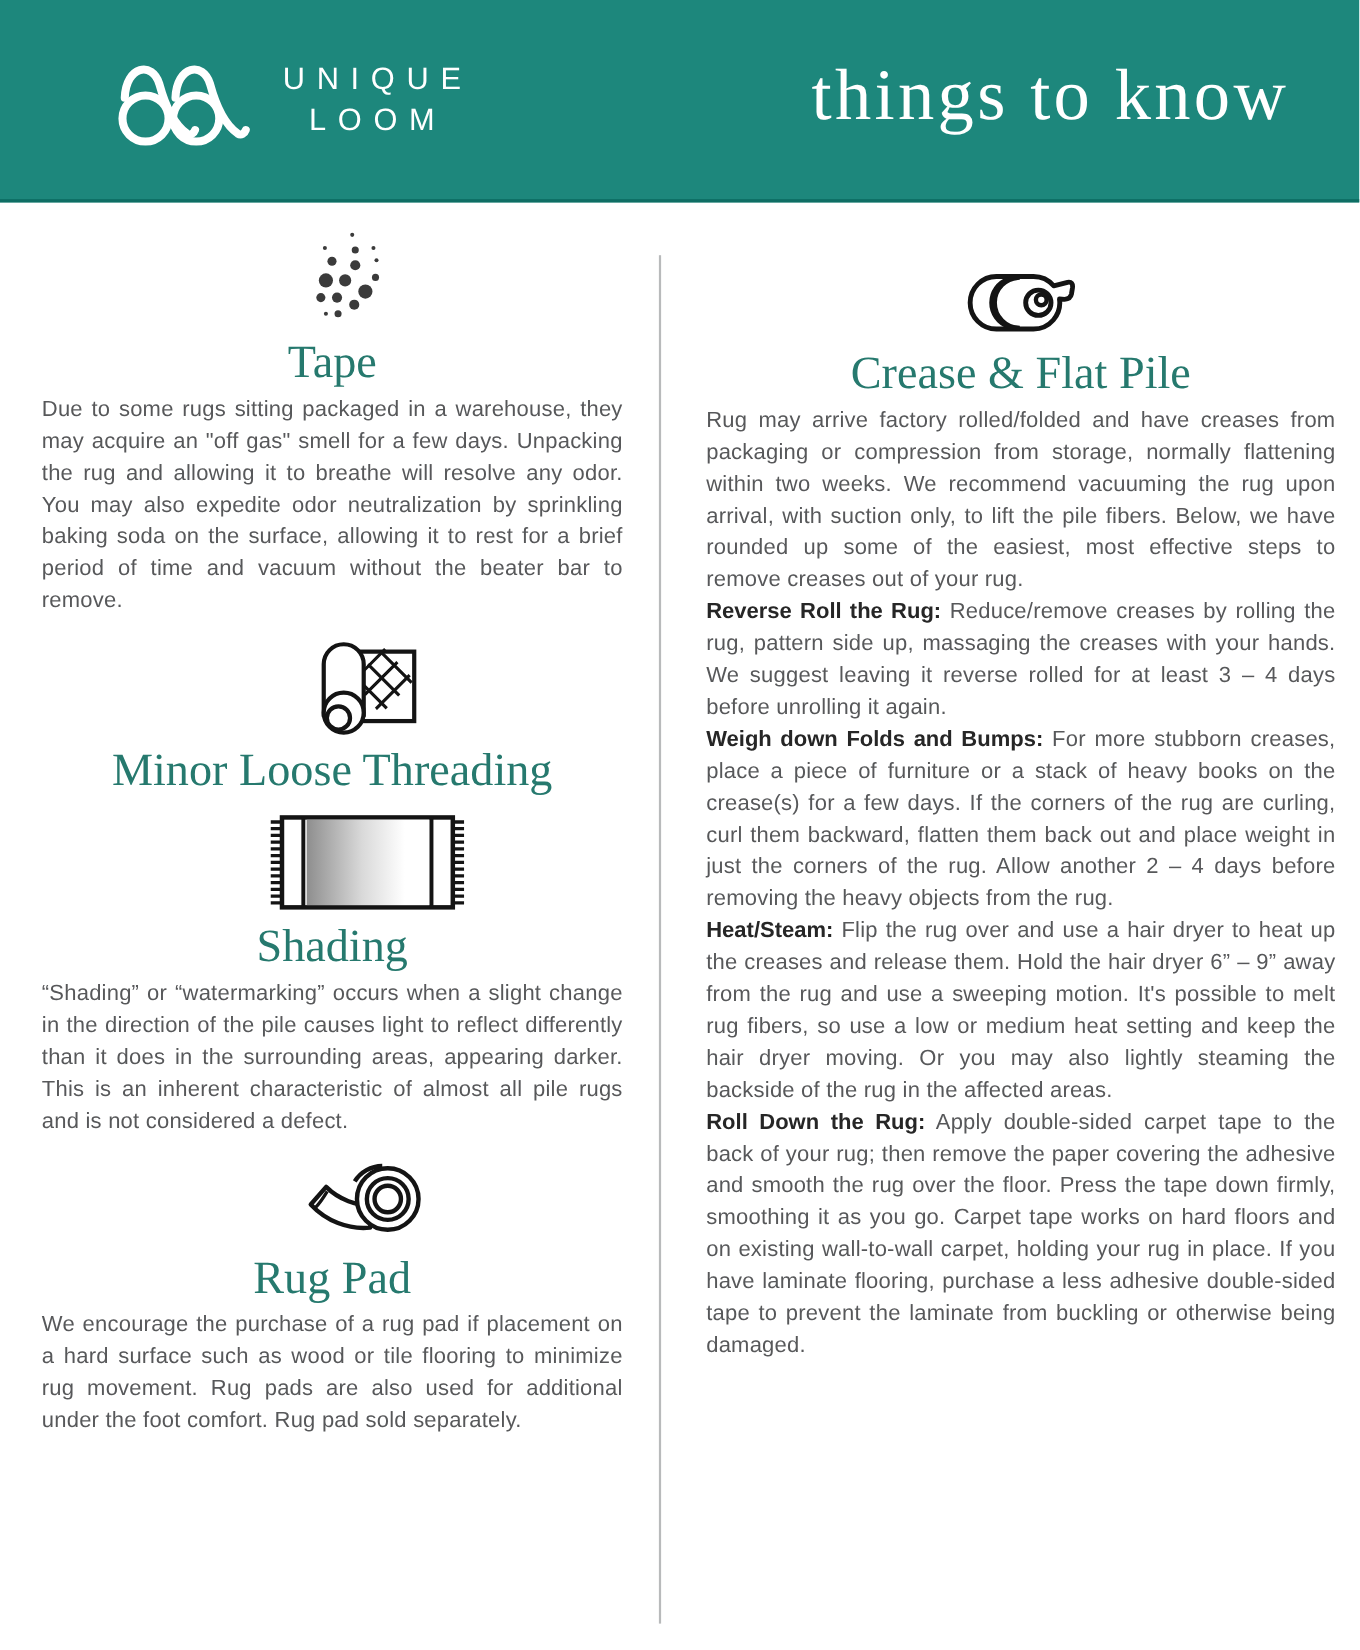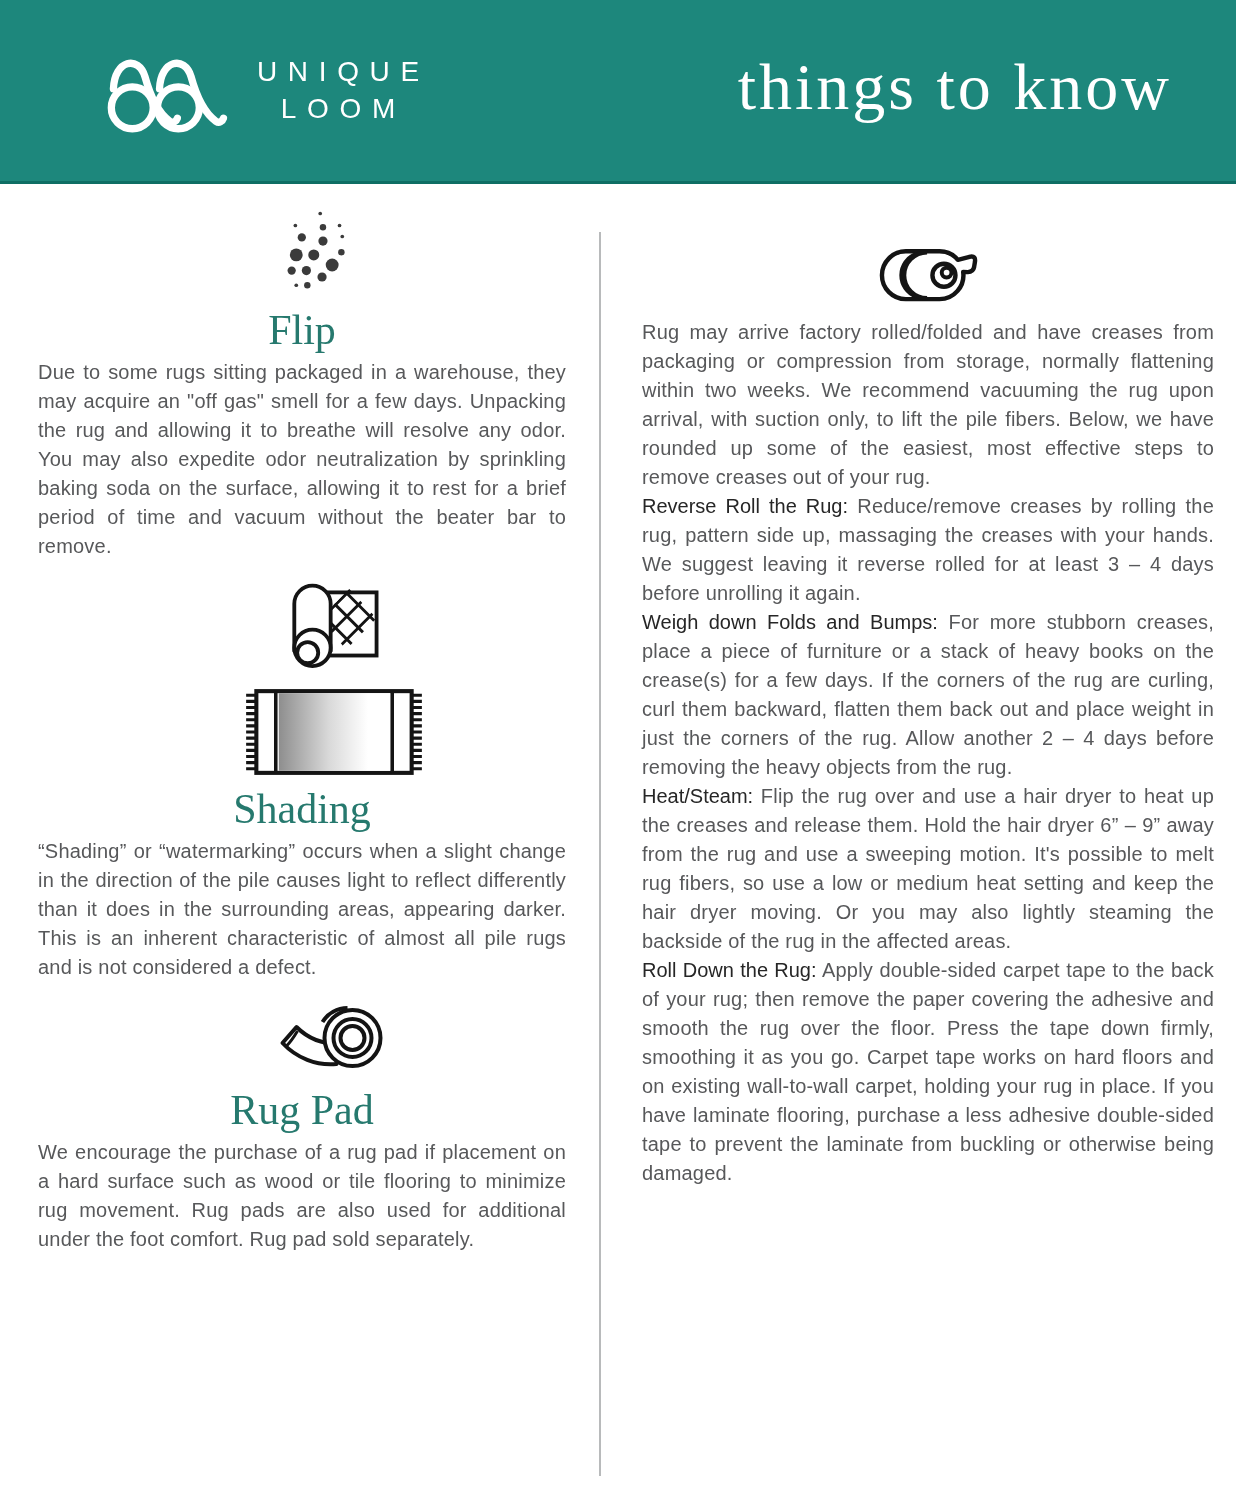--- a/index.html
+++ b/index.html
@@ -74,21 +74,21 @@
     text-align:justify;
     text-justify:inter-word;
   }
   .section{margin-bottom:6px;}
   .mt-odor{margin-top:0px;margin-bottom:6px;}
   .mt-roll{margin-top:14px;margin-bottom:4px;}
   .mt-tape{margin-top:16px;margin-bottom:6px;}
   .mt-rug{margin-top:14px;margin-bottom:4px;}
   .mt-crease{margin-top:38px;margin-bottom:10px;}
   .tip{margin-top:32px;}
-  .tip-label{font-weight:400;color:#262626;letter-spacing:0;}
+  .tip-label{font-weight:700;color:#262626;letter-spacing:0;}
   svg{display:block;}
 </style>
 </head>
 <body>
 
 <div class="page">
 
   <div class="header">
     <span class="logo">
       <svg width="146" height="88" viewBox="0 0 124 84">
@@ -128,21 +128,21 @@
                 <circle cx="73" cy="48" r="3.5"></circle>
               <circle cx="19" cy="68" r="4.5"></circle>
                 <circle cx="35" cy="68" r="5"></circle>
               <circle cx="63" cy="62" r="7"></circle>
                 <circle cx="52" cy="75" r="5"></circle>
               <circle cx="24" cy="84" r="2"></circle>
                 <circle cx="36" cy="84" r="3.5"></circle>
             </g>
           </svg>
         </div>
-        <h2>Flip</h2>
+        <h2>Tape</h2>
         <p class="body">Due to some rugs sitting packaged in a warehouse, they may acquire an "off gas" smell for a few days. Unpacking the rug and allowing it to breathe will resolve any odor. You may also expedite odor neutralization by sprinkling baking soda on the surface, allowing it to rest for a brief period of time and vacuum without the beater bar to remove.</p>
       </div>
 
       <div class="section">
         <div class="icon-wrap mt-roll">
           <svg width="110" height="96" viewBox="0 0 115 100">
             <defs>
               <clipPath id="hatchclip">
                   <polygon points="73,14 102,45 70,78 44,45"></polygon>
                 </clipPath>
@@ -150,20 +150,21 @@
             <rect x="36" y="18" width="66" height="66" fill="#ffffff" stroke="#141414" stroke-width="4"></rect>
             <g clip-path="url(#hatchclip)" stroke="#141414" stroke-width="3" fill="none">
               <path d="M20,70 L90,0 M32,82 L102,12 M44,94 L114,24 M8,58 L78,-12 M56,106 L126,36"></path>
               <path d="M24,20 L94,90 M36,8 L106,78 M12,32 L82,102 M48,-4 L118,66 M0,44 L70,114"></path>
             </g>
             <path d="M16,80 L16,30 A19,19 0 0 1 54,30 L54,80" fill="#ffffff" stroke="#141414" stroke-width="4"></path>
             <circle cx="35" cy="76" r="19" fill="#ffffff" stroke="#141414" stroke-width="4"></circle>
             <circle cx="30" cy="81" r="11" fill="#ffffff" stroke="#141414" stroke-width="4"></circle>
           </svg>
         </div>
+        <h2>Minor Loose Threading</h2>
       </div>
 
       <div class="section">
         <div class="icon-wrap mt-rug">
           <svg width="186" height="94" viewBox="0 0 180 92">
             <defs>
               <linearGradient id="rugshade" x1="0" y1="0" x2="1" y2="0">
                 <stop offset="0" stop-color="#8e8e8e"></stop>
                 <stop offset="0.45" stop-color="#d9d9d9"></stop>
                 <stop offset="0.8" stop-color="#ffffff"></stop>
@@ -202,20 +203,21 @@
 
       <div class="icon-wrap mt-crease">
         <svg width="110" height="62" viewBox="0 0 122 70">
           <path d="M36,6 H74 A27,27 0 0 1 94.7,15.6 L109,12 Q115,11 114,18 L113,24 Q112,29 106,29.5 L100.7,29.2 A27,27 0 0 1 74,60 H36 A27,27 0 0 1 36,6 Z" fill="#ffffff" stroke="#141414" stroke-width="5" stroke-linejoin="round"></path>
           <path d="M48,9 A25.5,25.5 0 0 0 48,57" fill="none" stroke="#141414" stroke-width="5"></path>
           <path d="M60,7 A26,26 0 0 0 60,59" fill="none" stroke="#141414" stroke-width="5"></path>
           <circle cx="79" cy="33" r="13" fill="none" stroke="#141414" stroke-width="5"></circle>
           <circle cx="82" cy="30" r="5.5" fill="none" stroke="#141414" stroke-width="4.5"></circle>
         </svg>
       </div>
+      <h2>Crease &amp; Flat Pile</h2>
       <p class="body">Rug may arrive factory rolled/folded and have creases from packaging or compression from storage, normally flattening within two weeks. We recommend vacuuming the rug upon arrival, with suction only, to lift the pile fibers. Below, we have rounded up some of the easiest, most effective steps to remove creases out of your rug.</p>
 
       <p class="body tip">
         <span class="tip-label">Reverse Roll the Rug:</span>
         <span>Reduce/remove creases by rolling the rug, pattern side up, massaging the creases with your hands. We suggest leaving it reverse rolled for at least 3 – 4 days before unrolling it again.</span>
       </p>
 
       <p class="body tip">
         <span class="tip-label">Weigh down Folds and Bumps:</span>
         <span>For more stubborn creases, place a piece of furniture or a stack of heavy books on the crease(s) for a few days. If the corners of the rug are curling, curl them backward, flatten them back out and place weight in just the corners of the rug. Allow another 2 – 4 days before removing the heavy objects from the rug.</span>

